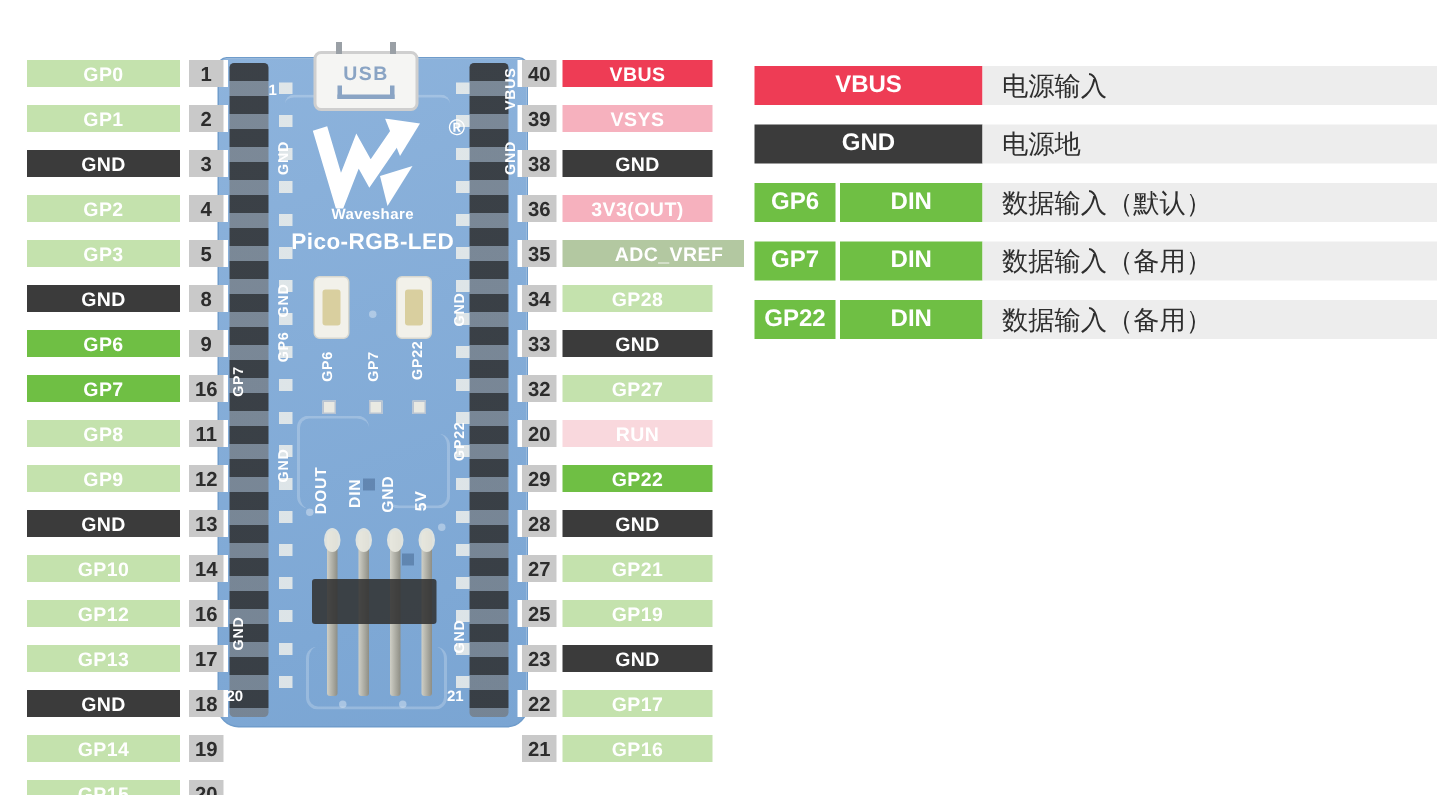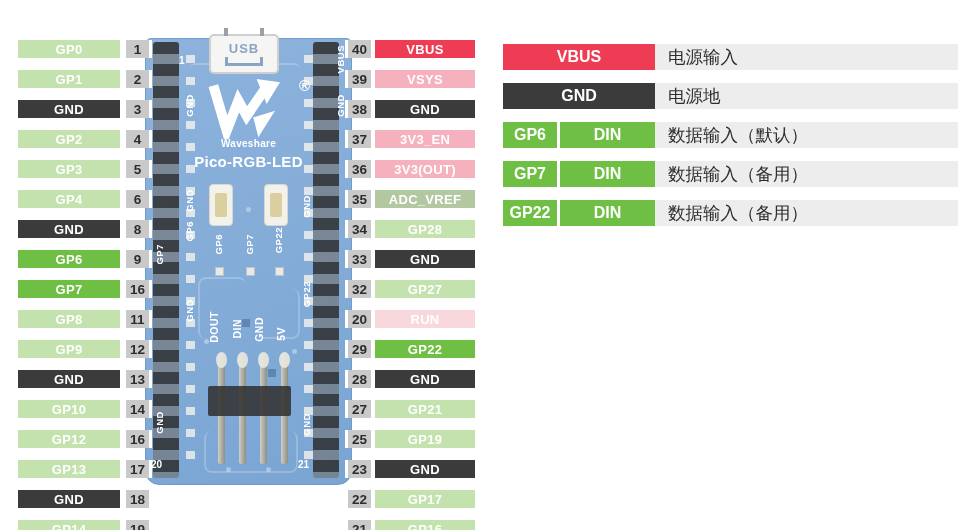--- a/index.html
+++ b/index.html
@@ -26,21 +26,21 @@
     display:flex;align-items:center;justify-content:center;
   }
   .pin-col.left .pin-num{box-shadow:3px 0 0 #fff;}
   .pin-col.right .pin-num{box-shadow:-3px 0 0 #fff;}
   [data-type="gp"]{background:var(--c-gp);}
   [data-type="gnd"]{background:var(--c-gnd);}
   [data-type="din"]{background:var(--c-din);}
   [data-type="vbus"]{background:var(--c-vbus);}
   [data-type="power"]{background:var(--c-power);}
   [data-type="run"]{background:var(--c-run);}
-  [data-type="adc"]{background:var(--c-adc);}
+  [data-type="adc"]{background:var(--c-adc);padding-left:21px;}
   
   .board{
     position:absolute;left:145px;top:38px;width:207px;height:447px;
     background:linear-gradient(160deg,#8db3dc,#7aa5d3);
     border:1px solid #6f9ccb;border-radius:6px 6px 14px 14px;
     box-sizing:border-box;z-index:1;
   }
   .strip{
     position:absolute;top:3px;width:26px;height:436px;border-radius:3px;
     background:repeating-linear-gradient(180deg,
@@ -119,24 +119,20 @@
     </div>
     <div class="pin-row">
       <div class="pin-label" data-type="gp">GP2</div>
       <div class="pin-num">4</div>
     </div>
     <div class="pin-row">
       <div class="pin-label" data-type="gp">GP3</div>
       <div class="pin-num">5</div>
     </div>
     <div class="pin-row">
-      <div class="pin-label" data-type="gp">GP4</div>
-      <div class="pin-num">6</div>
-    </div>
-    <div class="pin-row">
       <div class="pin-label" data-type="gnd">GND</div>
       <div class="pin-num">8</div>
     </div>
     <div class="pin-row">
       <div class="pin-label" data-type="din">GP6</div>
       <div class="pin-num">9</div>
     </div>
     <div class="pin-row">
       <div class="pin-label" data-type="din">GP7</div>
       <div class="pin-num">16</div>
@@ -184,24 +180,20 @@
       <div class="pin-num">40</div>
       <div class="pin-label" data-type="vbus">VBUS</div>
     </div>
     <div class="pin-row">
       <div class="pin-num">39</div>
       <div class="pin-label" data-type="power">VSYS</div>
     </div>
     <div class="pin-row">
       <div class="pin-num">38</div>
       <div class="pin-label" data-type="gnd">GND</div>
-    </div>
-    <div class="pin-row">
-      <div class="pin-num">37</div>
-      <div class="pin-label" data-type="power">3V3_EN</div>
     </div>
     <div class="pin-row">
       <div class="pin-num">36</div>
       <div class="pin-label" data-type="power">3V3(OUT)</div>
     </div>
     <div class="pin-row">
       <div class="pin-num">35</div>
       <div class="pin-label" data-type="adc">ADC_VREF</div>
     </div>
     <div class="pin-row">

